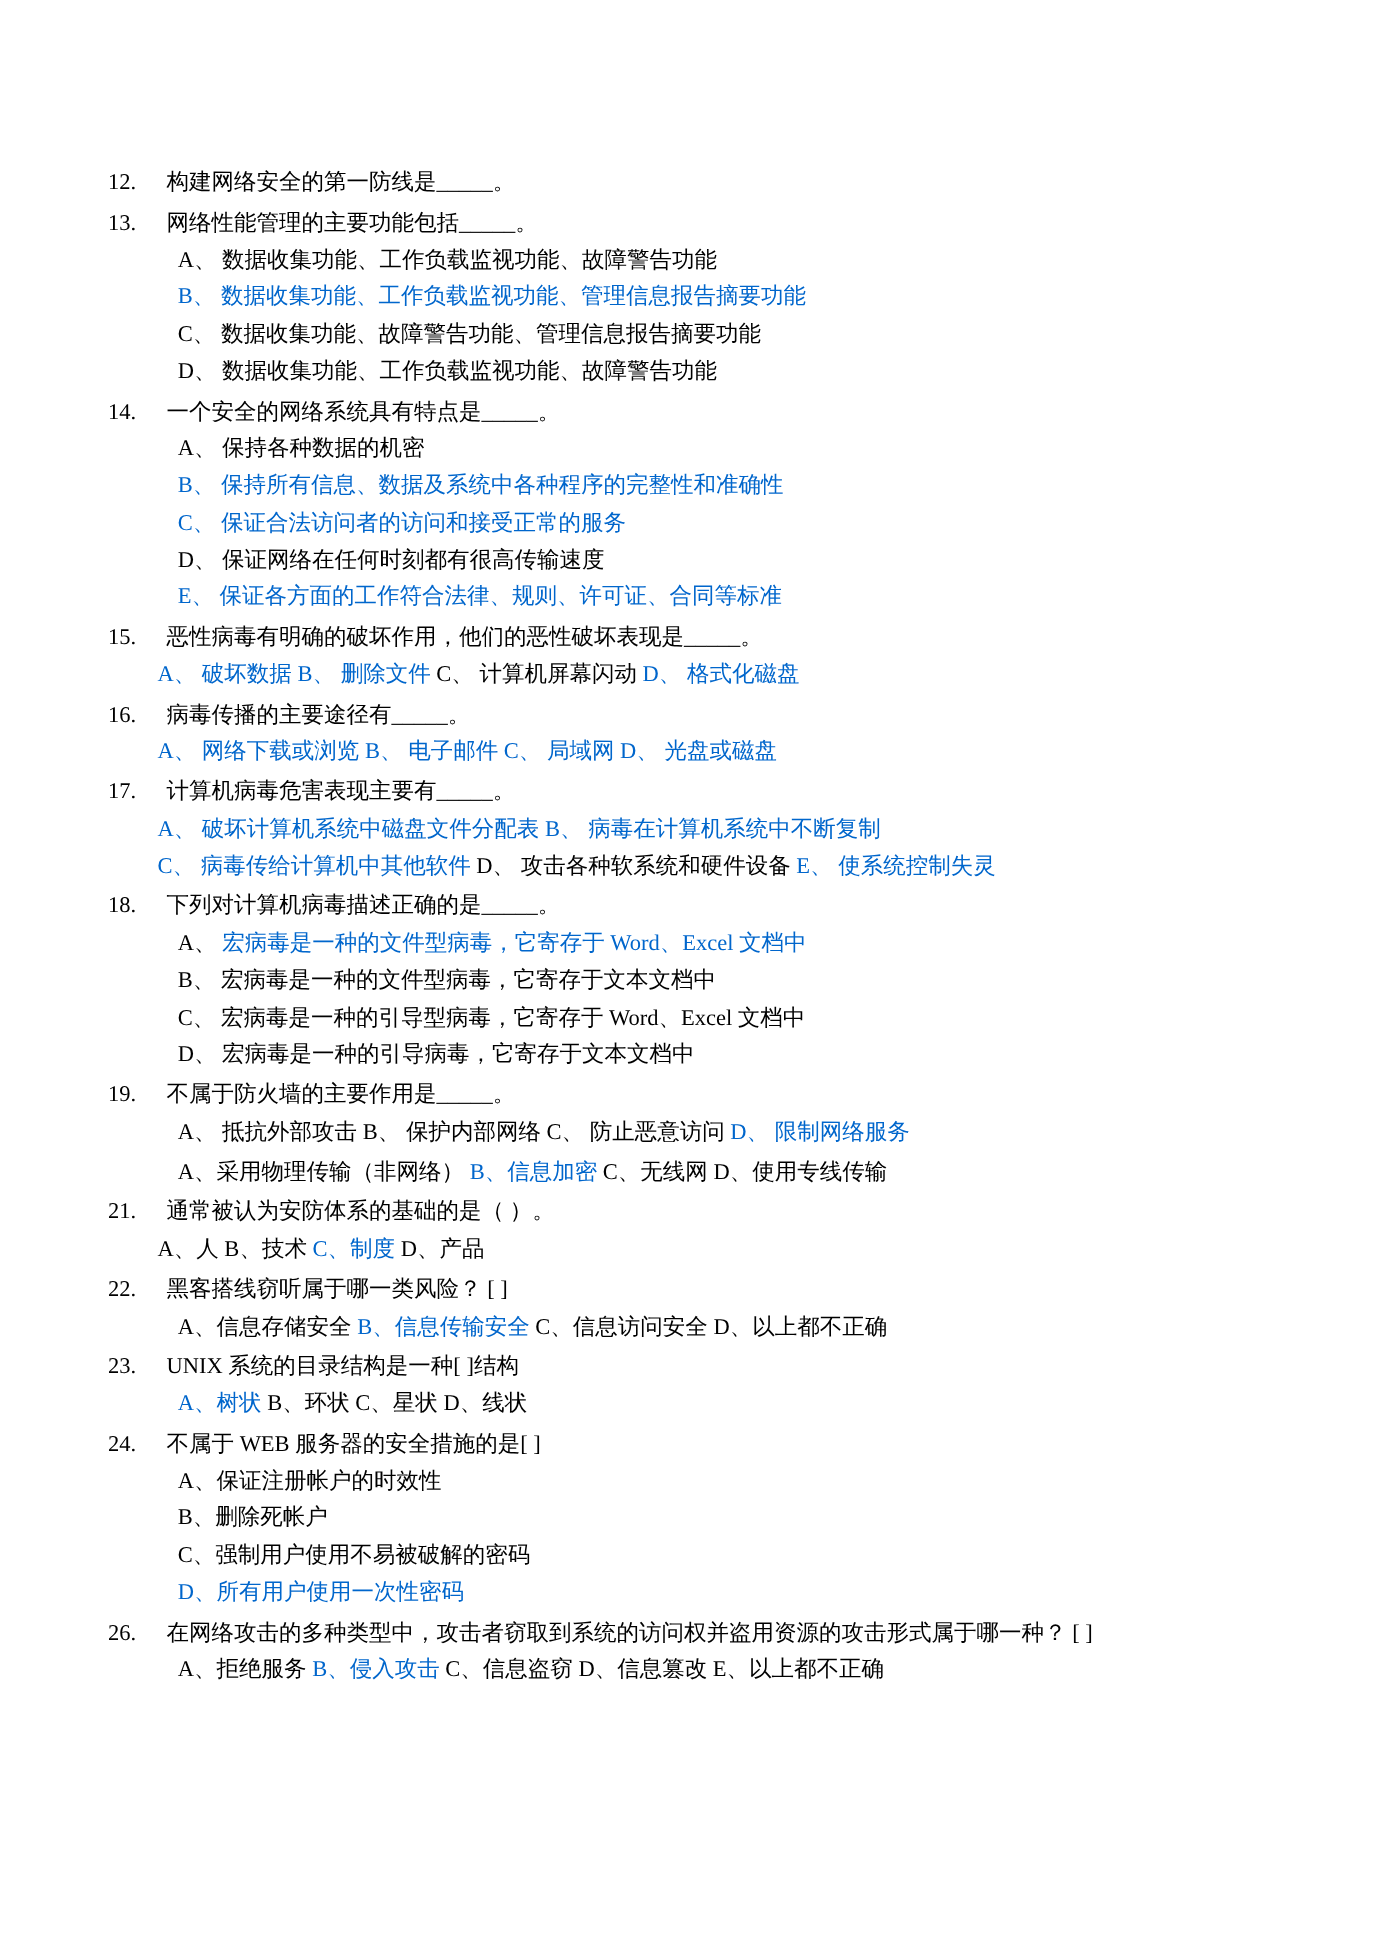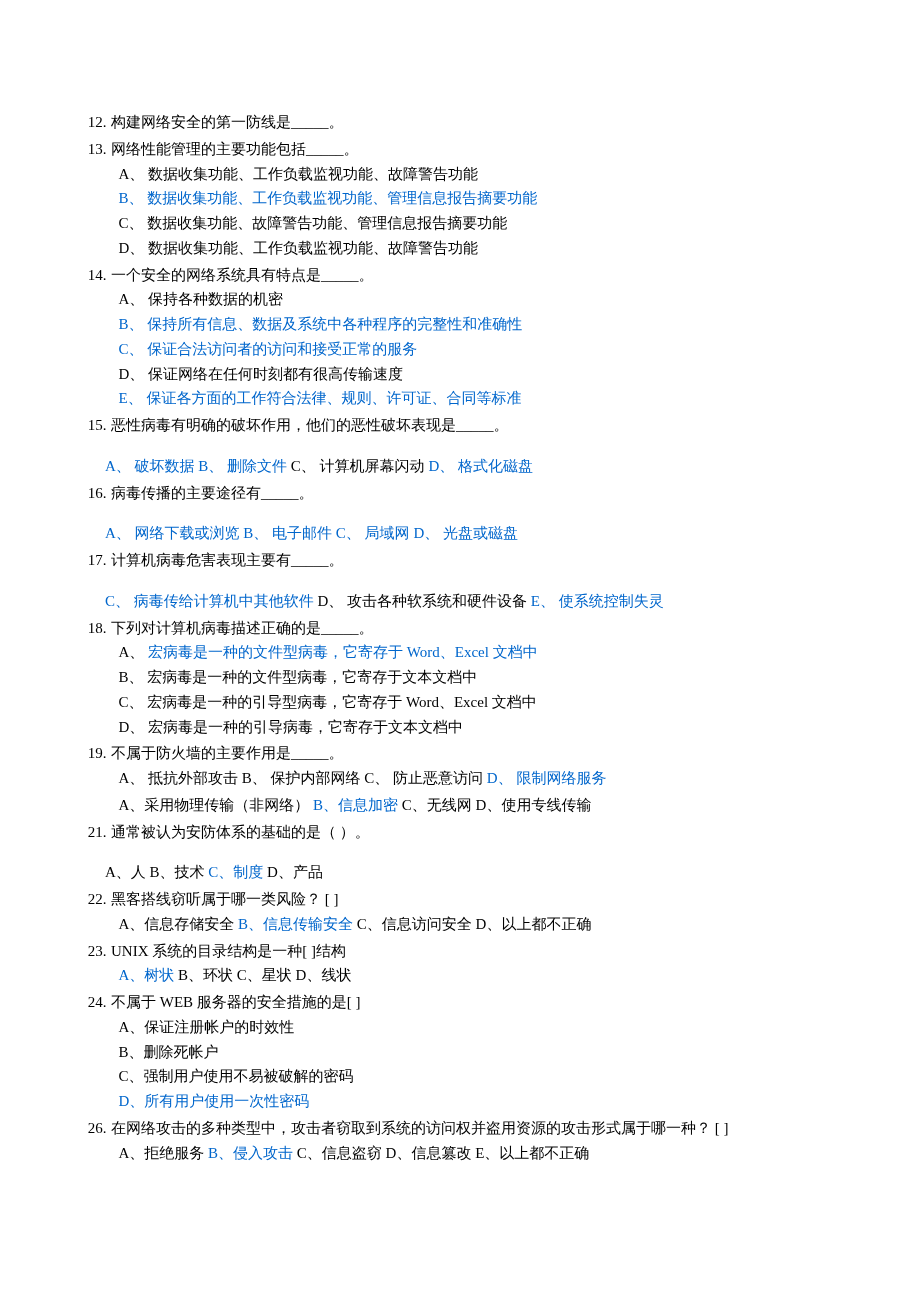--- a/index.html
+++ b/index.html
@@ -10,22 +10,22 @@
     background: #fff;
     margin: 0;
     padding: 110px 72px 80px 72px;
     width: 920px;
     box-sizing: border-box;
   }
   .hl { color: #0066cc; }
   .q { margin-bottom: 2px; }
   .q-line { display: block; }
   .opt-indent { padding-left: 3.1em; display: block; }
-  .opt-indent-sm { padding-left: 2.2em; display: block; margin-top: 16px; }
-  .num { display: inline-block; width: 2.3em; text-align: right; margin-right: 0.3em; font-family: Liberation Serif, serif; }
+  .opt-indent-sm { padding-left: 2.2em; display: block; }
+  .num { display: inline-block; width: 2.3em; text-align: left; margin-right: 0.3em; font-family: Liberation Serif, serif; }
   .stem { }
 </style>
 </head>
 <body>
 
 <div id="doc">
     <div class="q">
       <span class="q-line"><span class="num">12.</span><span class="stem">构建网络安全的第一防线是_____。</span></span>
     </div>
     <div class="q">
@@ -46,20 +46,21 @@
     <div class="q">
       <span class="q-line"><span class="num">15.</span><span class="stem">恶性病毒有明确的破坏作用，他们的恶性破坏表现是_____。</span></span>
       <span class="opt-indent-sm"><span class="hl">A、 破坏数据</span><span> </span><span class="hl">B、 删除文件</span><span> C、 计算机屏幕闪动 </span><span class="hl">D、 格式化磁盘</span></span>
     </div>
     <div class="q">
       <span class="q-line"><span class="num">16.</span><span class="stem">病毒传播的主要途径有_____。</span></span>
       <span class="opt-indent-sm"><span class="hl">A、 网络下载或浏览</span><span> </span><span class="hl">B、 电子邮件</span><span> </span><span class="hl">C、 局域网</span><span> </span><span class="hl">D、 光盘或磁盘</span></span>
     </div>
     <div class="q">
       <span class="q-line"><span class="num">17.</span><span class="stem">计算机病毒危害表现主要有_____。</span></span>
+      <span class="opt-indent-sm"><span class="hl">A、 破坏计算机系统中磁盘文件分配表</span><span> </span><span class="hl">B、 病毒在计算机系统中不断复制</span></span>
       <span class="opt-indent-sm"><span class="hl">C、 病毒传给计算机中其他软件</span><span> D、 攻击各种软系统和硬件设备 </span><span class="hl">E、 使系统控制失灵</span></span>
     </div>
     <div class="q">
       <span class="q-line"><span class="num">18.</span><span class="stem">下列对计算机病毒描述正确的是_____。</span></span>
       <span class="opt-indent"><span>A、 </span><span class="hl">宏病毒是一种的文件型病毒，它寄存于 Word、Excel 文档中</span></span>
       <span class="opt-indent"><span>B、 宏病毒是一种的文件型病毒，它寄存于文本文档中</span></span>
       <span class="opt-indent"><span>C、 宏病毒是一种的引导型病毒，它寄存于 Word、Excel 文档中</span></span>
       <span class="opt-indent"><span>D、 宏病毒是一种的引导病毒，它寄存于文本文档中</span></span>
     </div>
     <div class="q">

